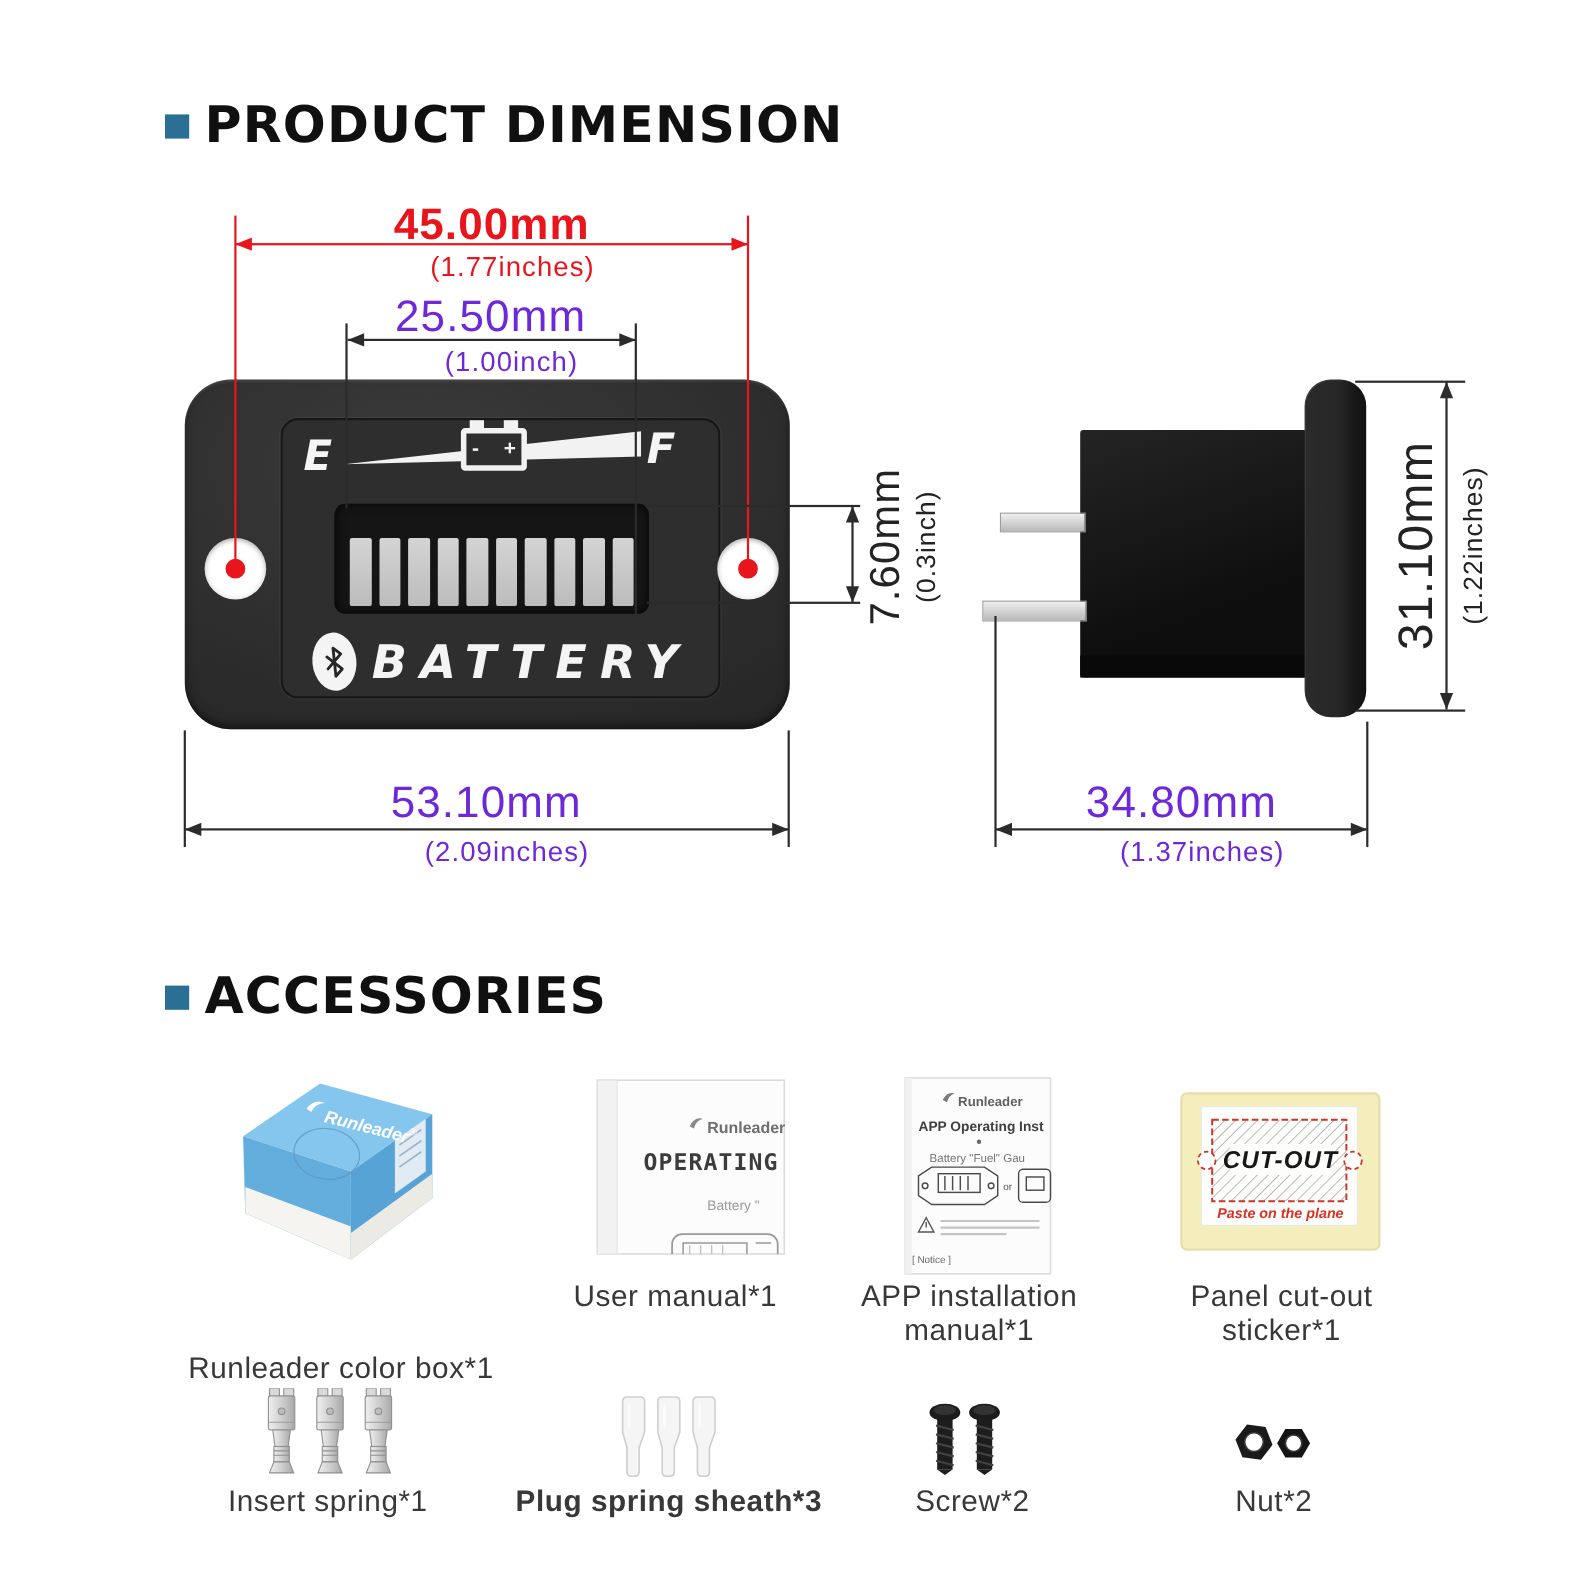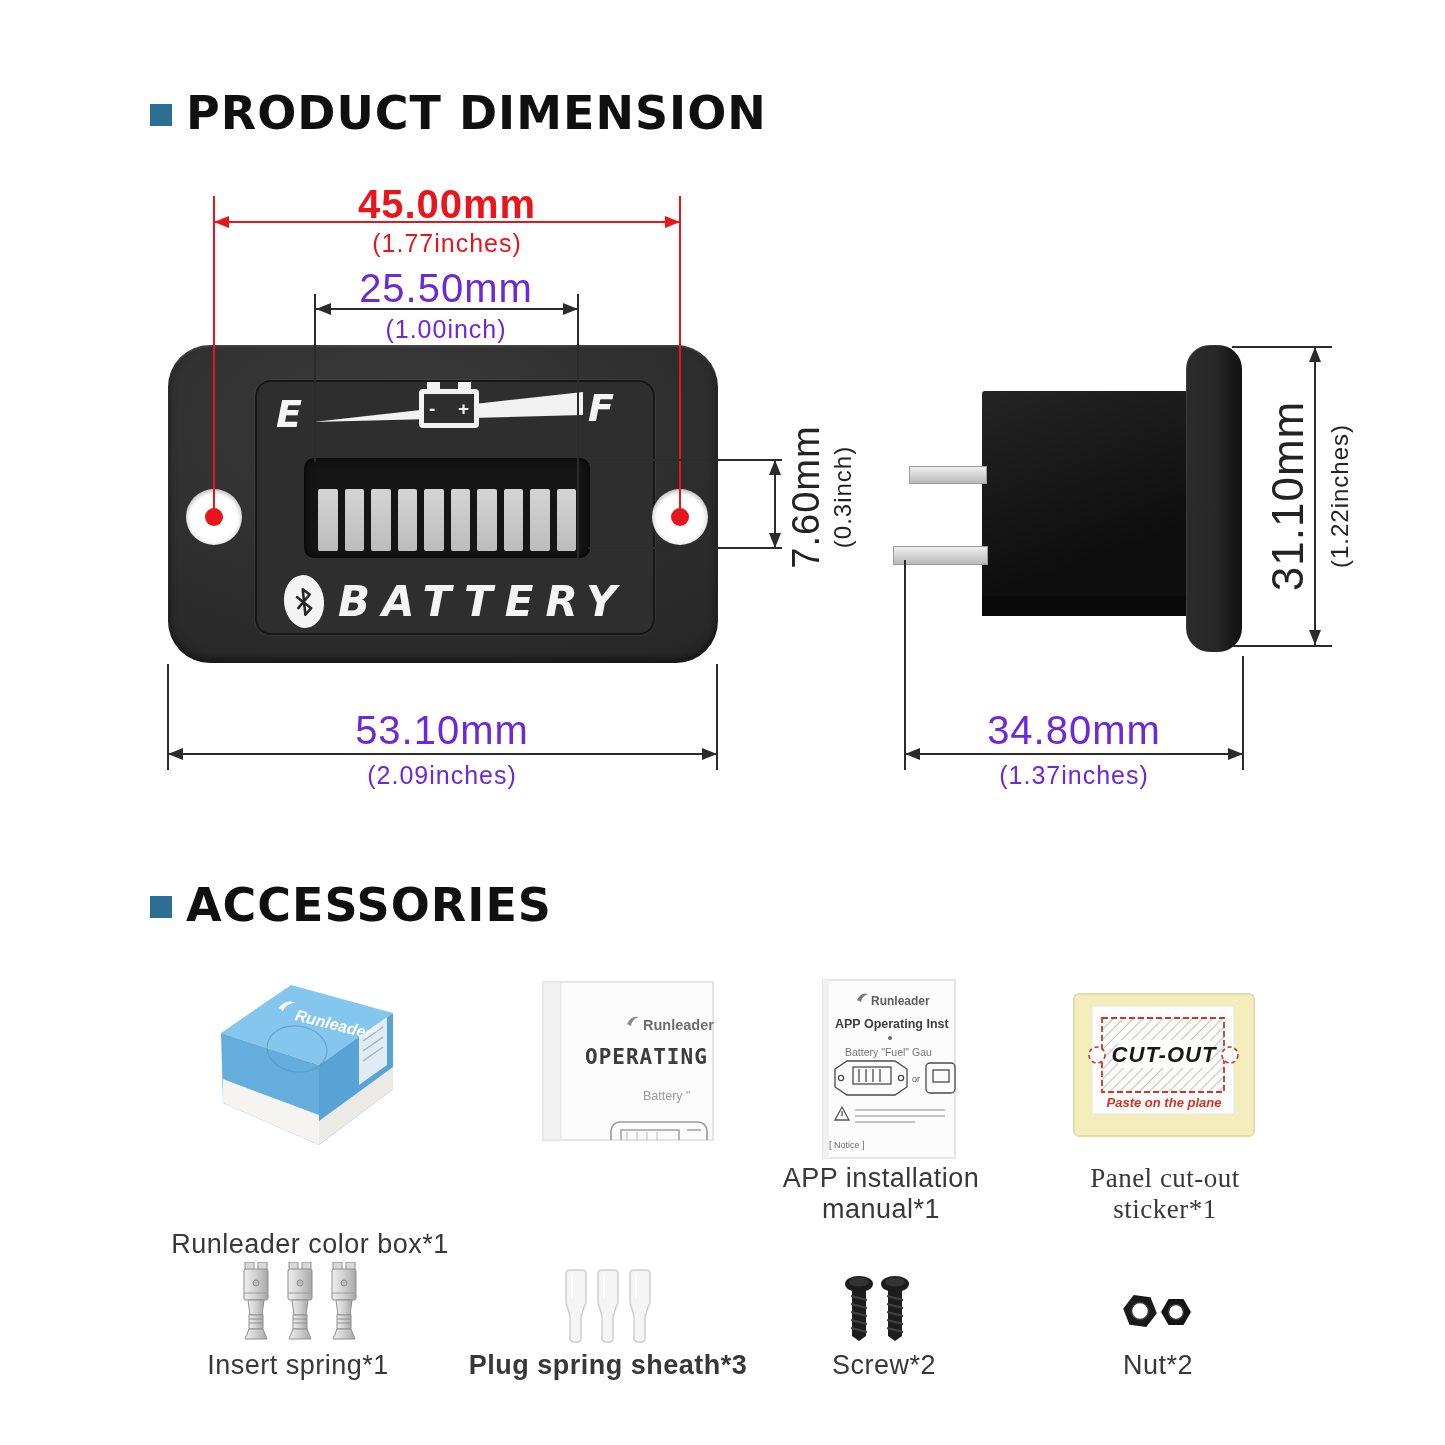--- a/index.html
+++ b/index.html
@@ -23,21 +23,21 @@
   .dv::before{content:"";position:absolute;top:0;left:-5px;width:0;height:0;
               border:6px solid transparent;border-bottom:15px solid var(--c);border-top:none;}
   .dv::after{content:"";position:absolute;bottom:0;left:-5px;width:0;height:0;
              border:6px solid transparent;border-top:15px solid var(--c);border-bottom:none;}
   .red-dim{--c:#e8151d;}
   .ext{position:absolute;background:#2b2b2b;}
   .ext.red{background:#e8151d;}
 
   .dim-text{position:absolute;transform:translateX(-50%);font-size:40px;color:#6d28d9;
             white-space:nowrap;letter-spacing:1px;}
-  .dim-sub{font-size:25px;}
+  .dim-sub{font-size:25px;margin-left:19px;}
   .dim-text.red{color:#e8151d;}
   .rlab{position:absolute;transform:translate(-50%,-50%) rotate(-90deg);white-space:nowrap;
         font-size:38px;color:#232323;letter-spacing:1px;}
   .rlab.small{font-size:24px;}
 
   
   .device{position:absolute;left:168px;top:345px;width:550px;height:318px;border-radius:42px;
           background:radial-gradient(130% 130% at 40% 25%, #3b3b3b 0%, #2d2d2d 45%, #1f1f1f 100%);
           box-shadow:inset 0 2px 2px rgba(255,255,255,.10), inset 0 -4px 8px rgba(0,0,0,.5);}
   .panel{position:absolute;left:255px;top:380px;width:400px;height:255px;border-radius:16px;
@@ -208,20 +208,21 @@
     <g clip-path="url(#sheetclip)">
       <rect x="96" y="144" width="96" height="40" rx="9" fill="none" stroke="#9a9a9a" stroke-width="1.6"></rect>
       <rect x="106" y="152" width="58" height="14" fill="none" stroke="#9a9a9a" stroke-width="1.4"></rect>
       <line x1="112" y1="154" x2="112" y2="164" stroke="#b5b5b5"></line>
       <line x1="122" y1="154" x2="122" y2="164" stroke="#b5b5b5"></line>
       <line x1="132" y1="154" x2="132" y2="164" stroke="#b5b5b5"></line>
       <line x1="142" y1="154" x2="142" y2="164" stroke="#b5b5b5"></line>
       <line x1="172" y1="152" x2="186" y2="152" stroke="#9a9a9a" stroke-width="1.4"></line>
     </g>
   </svg>
+  <div class="caption" style="left:464px;top:1163px;width:300px;">User manual*1</div>
 
   <svg class="abs" style="left:795px;top:972px;" width="175" height="200" viewBox="0 0 175 200">
     <rect x="28" y="8" width="132" height="178" fill="#fcfcfc" stroke="#dddddd" stroke-width="1.5"></rect>
     <rect x="28" y="8" width="6" height="178" fill="#f1f1f1"></rect>
     <path d="M62,28 q4,-8 11,-6 q-6,2 -7,8 z" fill="#7a7a7a"></path>
     <text x="76" y="33" font-size="12" font-weight="bold" fill="#5f5f5f">Runleader</text>
     <text x="40" y="56" font-size="12.5" font-weight="bold" fill="#3e3e3e">APP Operating Inst</text>
     <circle cx="95" cy="66" r="2" fill="#666666"></circle>
     <text x="50" y="84" font-size="10.5" fill="#757575">Battery "Fuel" Gau</text>
     <g stroke="#4a4a4a" fill="none" stroke-width="1.3">
@@ -257,21 +258,21 @@
     <rect x="2" y="4" width="180" height="142" rx="5" fill="#f3eebb" stroke="#e4deab" stroke-width="2"></rect>
     <rect x="20" y="16" width="142" height="108" fill="#fdfdfb" stroke="#e8e8e2"></rect>
     <rect x="30" y="28" width="122" height="74" fill="url(#hatch)"></rect>
     <rect x="30" y="28" width="122" height="74" fill="none" stroke="#c9362c" stroke-width="1.8" stroke-dasharray="6,3"></rect>
     <circle cx="25" cy="65" r="8" fill="#fdfdfb" stroke="#c9362c" stroke-width="1.6" stroke-dasharray="4,3"></circle>
     <circle cx="158" cy="65" r="8" fill="#fdfdfb" stroke="#c9362c" stroke-width="1.6" stroke-dasharray="4,3"></circle>
     <rect x="46" y="50" width="92" height="28" fill="#fdfdfb"></rect>
     <text x="92" y="72" text-anchor="middle" font-size="22" font-weight="bold" font-style="italic" fill="#181818" letter-spacing="1">CUT-OUT</text>
     <text x="92" y="117" text-anchor="middle" font-size="13" font-weight="bold" font-style="italic" fill="#d63226">Paste on the plane</text>
   </svg>
-  <div class="caption" style="left:1075px;top:1163px;width:180px;font-family:Liberation Serif, serif;">Panel cut-out sticker*1</div>
+  <div class="caption" style="left:1075px;top:1163px;width:180px;">Panel cut-out sticker*1</div>
 
   <svg class="abs" style="left:240px;top:1262px;" width="120" height="82" viewBox="0 0 120 82">
     <defs>
       <linearGradient id="metal" x1="0" y1="0" x2="1" y2="0">
         <stop offset="0" stop-color="#efefef"></stop>
           <stop offset="0.5" stop-color="#cfcfcf"></stop>
           <stop offset="1" stop-color="#a8a8a8"></stop>
       </linearGradient>
     </defs>
     <g>

